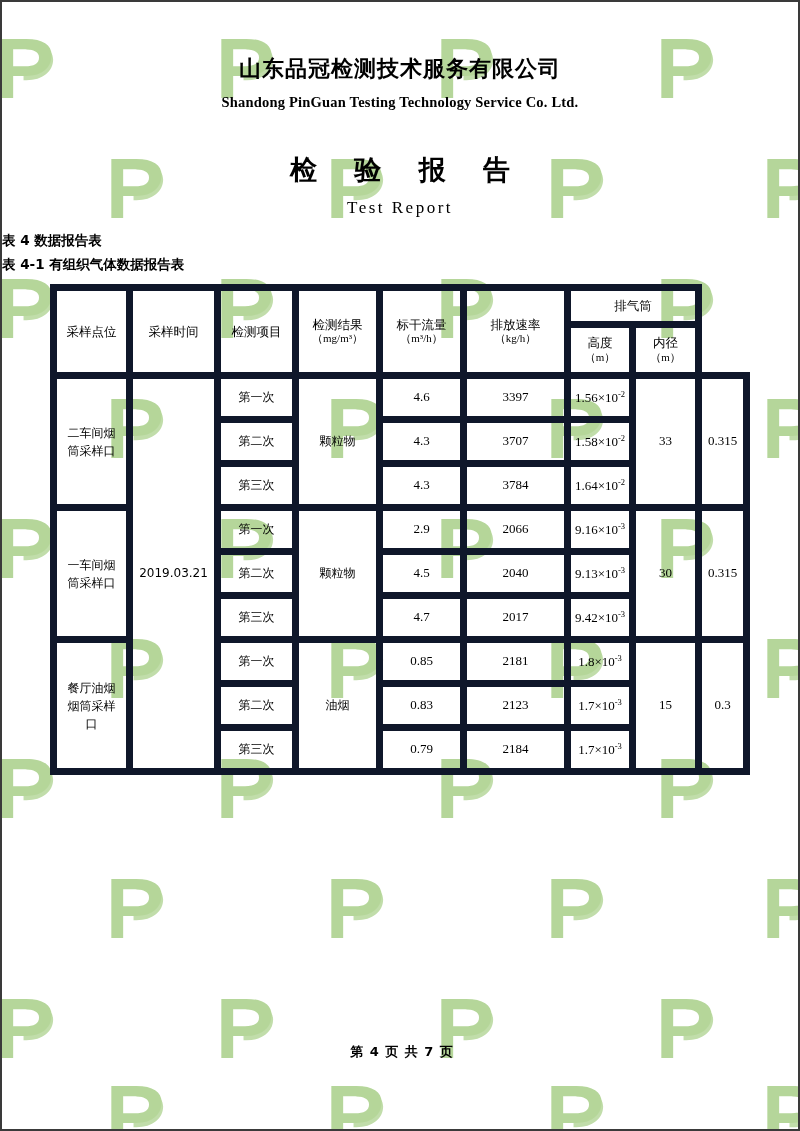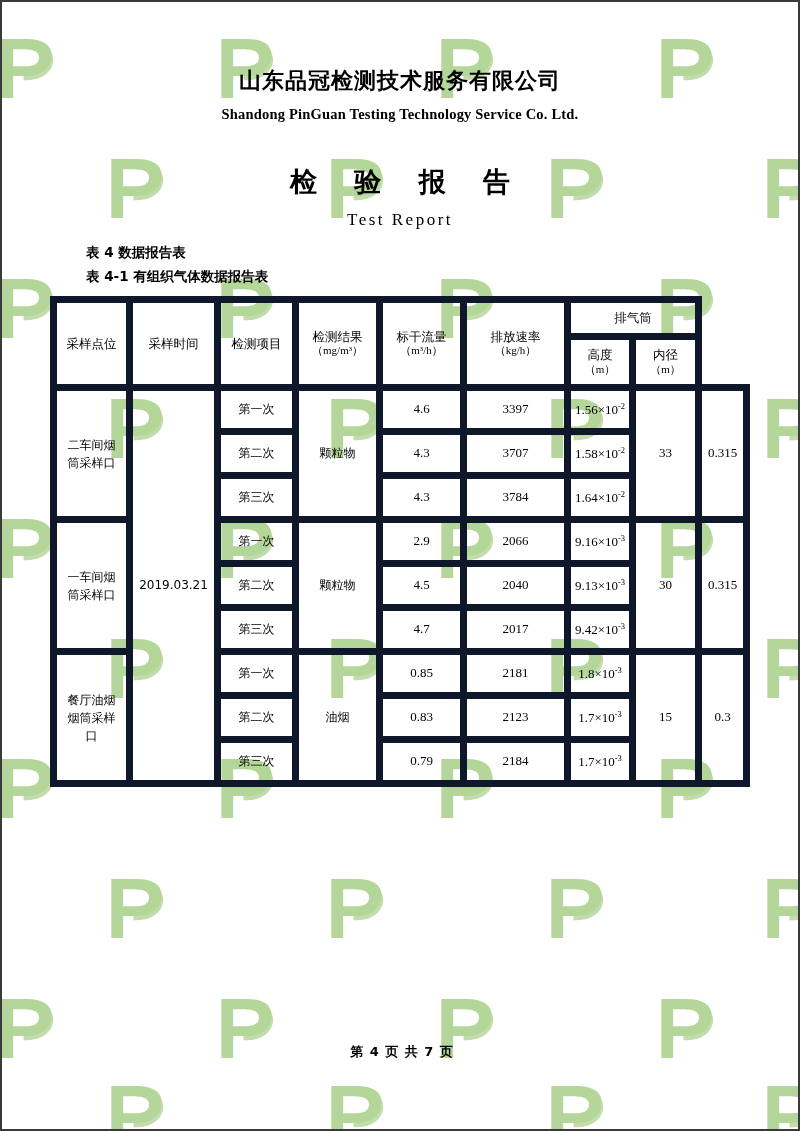--- a/index.html
+++ b/index.html
@@ -15,21 +15,21 @@
     color: #000;
     overflow: hidden;
   }
   .page {
     position: absolute;
     left: 0; top: 0;
     width: 800px;
     height: 1131px;
     box-sizing: border-box;
     border: 2px solid #3a3a3a;
-    padding: 12px;
+    padding: 0;
     overflow: hidden;
   }
   
   .watermarks {
     position: absolute;
     left: 0; top: 0;
     width: 800px;
     height: 1131px;
     pointer-events: none;
     z-index: 0;
@@ -78,21 +78,20 @@
     font-family: "Liberation Serif", serif;
     font-size: 17px;
     letter-spacing: 2.5px;
     margin-top: 10px;
   }
 
   .caption {
     font-family: "DejaVu Sans", sans-serif;
     font-weight: bold;
     font-size: 13.5px;
-    margin-left: 72px;
     margin-top: 14px;
   }
   .caption.second { margin-top: 6px; }
 
   
   .table-wrap {
     margin: 10px auto 0 auto;
     width: 700px;
   }
   table.data {

